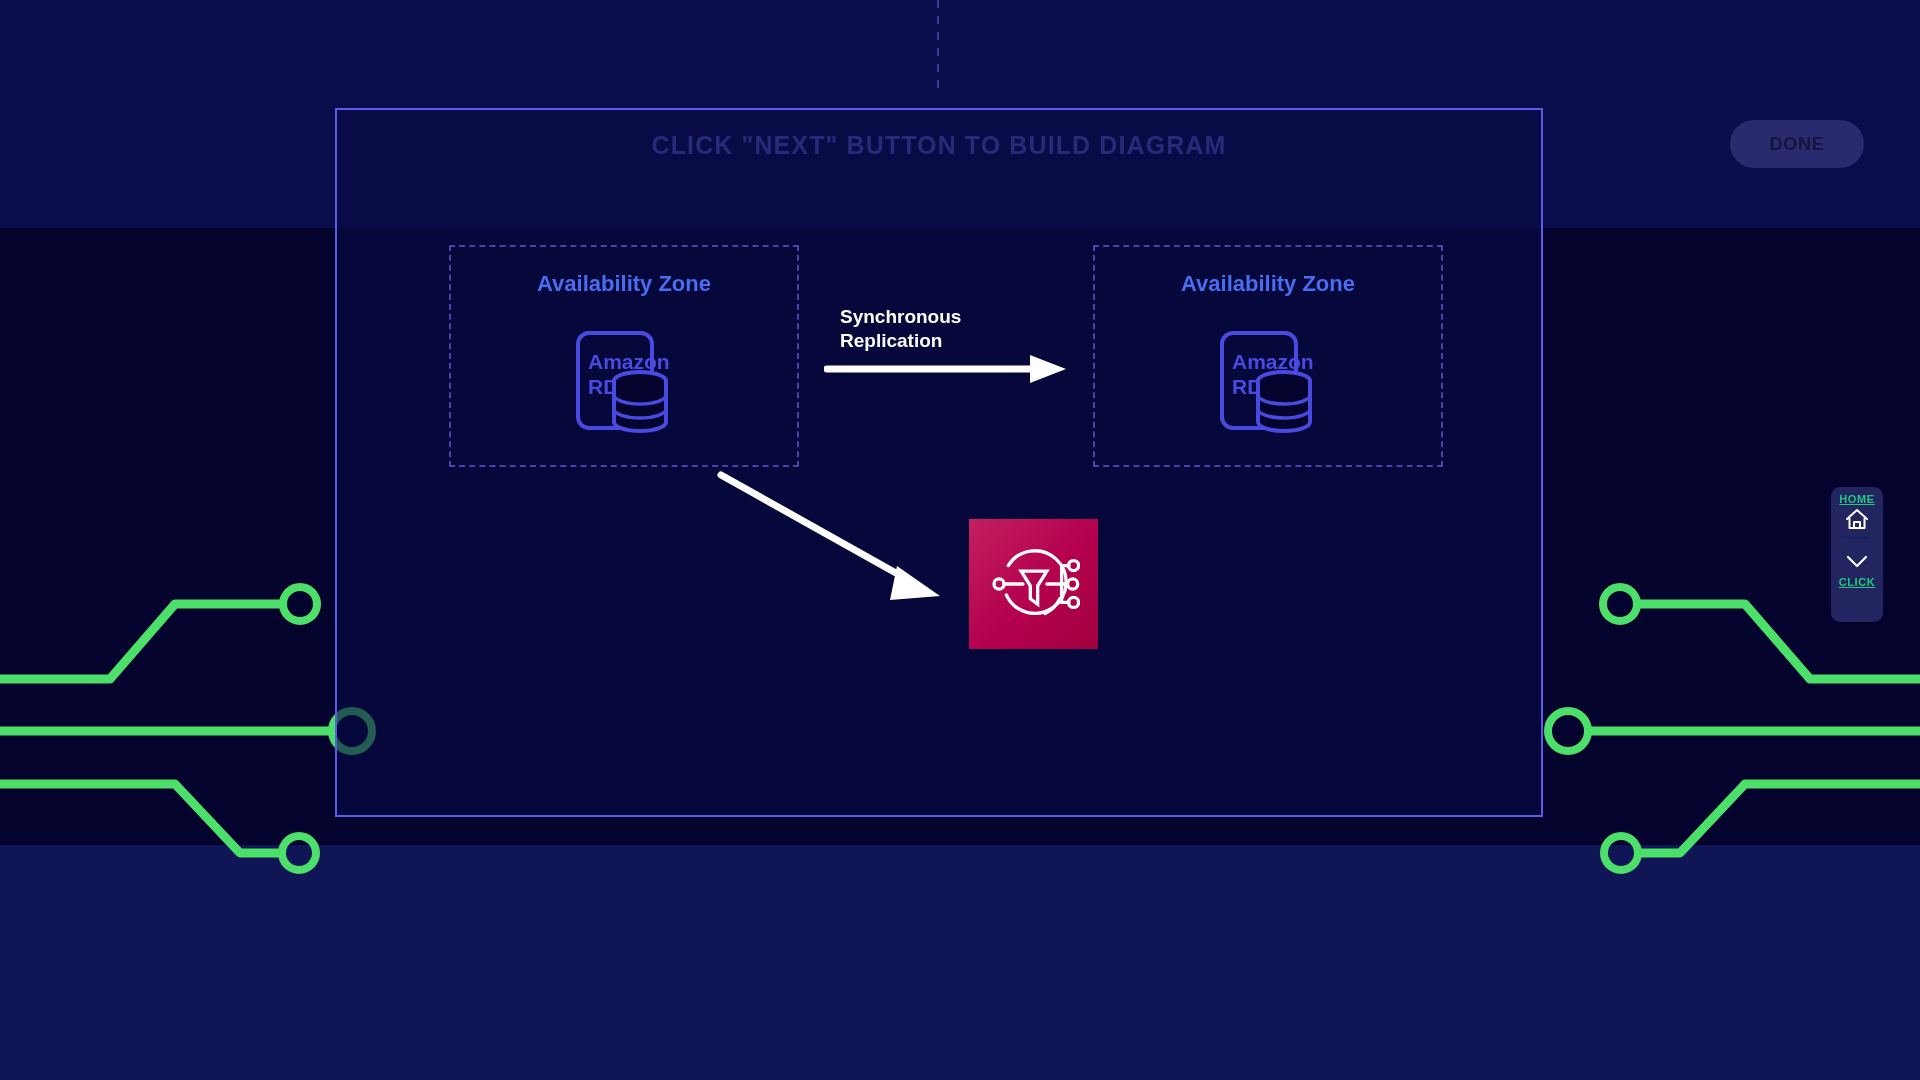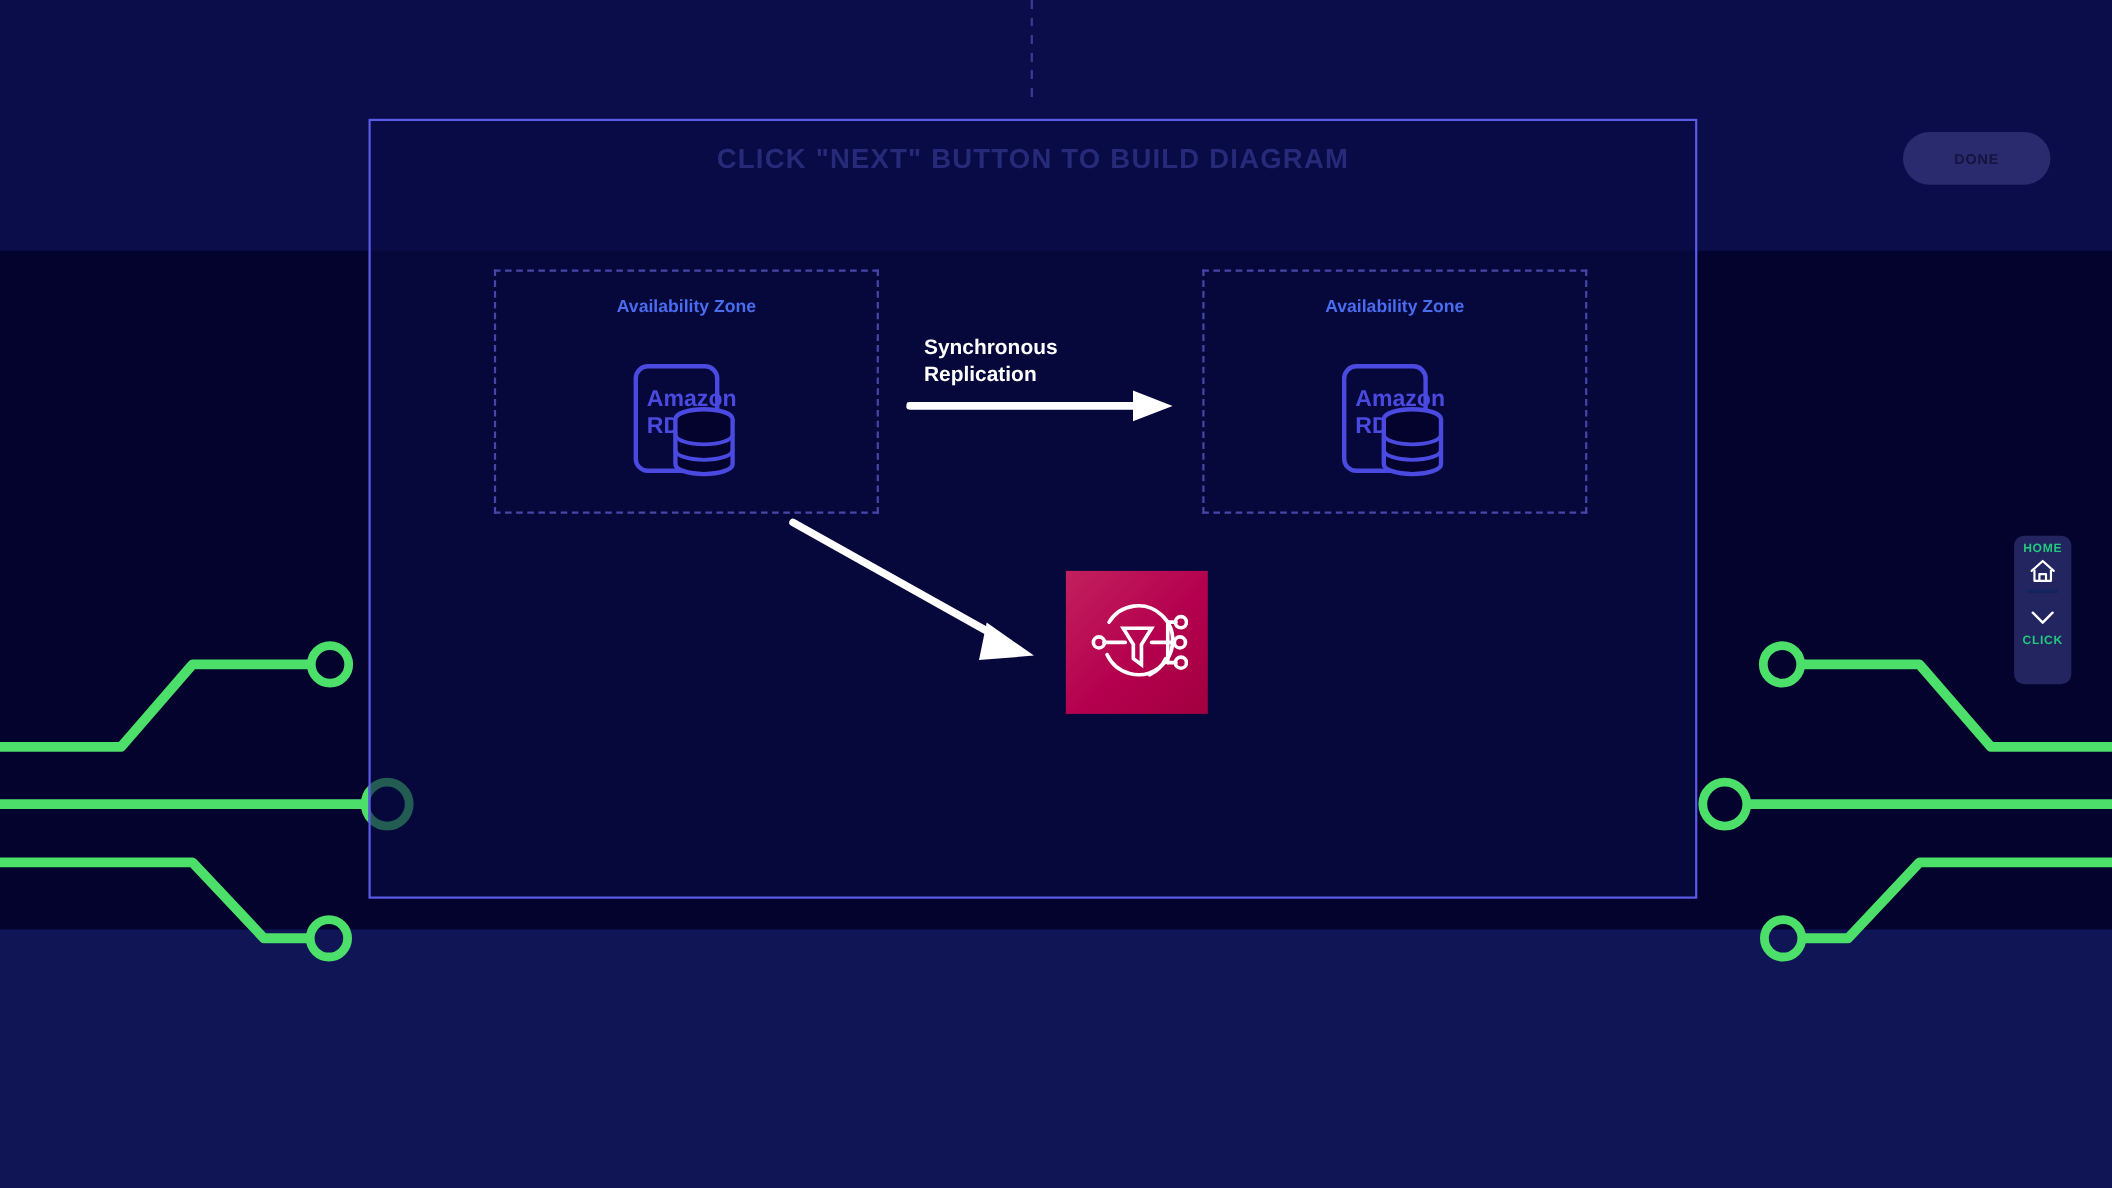--- a/index.html
+++ b/index.html
@@ -52,40 +52,40 @@
   }
 
   #done-button {
     position:absolute;
     right:56px; top:120px;
     width:134px; height:48px;
     border:none; border-radius:24px;
     background:#2a2a6e;
     color:#14143c;
     font-family:"Liberation Sans", sans-serif;
-    font-size:13px;
+    font-size:18px;
     font-weight:700;
     letter-spacing:0.8px;
     cursor:pointer;
   }
 
   
   .az-box {
     position:absolute;
     width:350px; height:222px;
     border:2px dashed #4646a8;
     top:245px;
   }
   #az-left  { left:449px; }
   #az-right { left:1093px; }
 
   .az-label {
     position:absolute; left:0; top:24px; width:100%;
     text-align:center;
-    font-size:16px; font-weight:700;
+    font-size:22px; font-weight:700;
     color:#4a6cf0;
   }
 
   .rds-icon {
     position:absolute;
     left:50%; top:82px;
     transform:translateX(-50%);
     width:100px; height:105px;
   }
 
@@ -141,20 +141,21 @@
     background:#22255f;
     border-radius:9px;
     display:flex; flex-direction:column;
     align-items:center;
     padding-top:6px;
   }
   .nav-text {
     font-size:11px; font-weight:700;
     letter-spacing:0.6px;
     color:#21c97e;
+    text-decoration:underline;
   }
   #nav-divider {
     width:28px; height:3px;
     background:#14245e;
     margin:5px 0 4px 0;
   }
   #home-icon, #next-icon { width:26px; height:24px; margin-top:2px; }
   #next-icon { margin-top:6px; margin-bottom:3px; }
 </style>
 </head>

